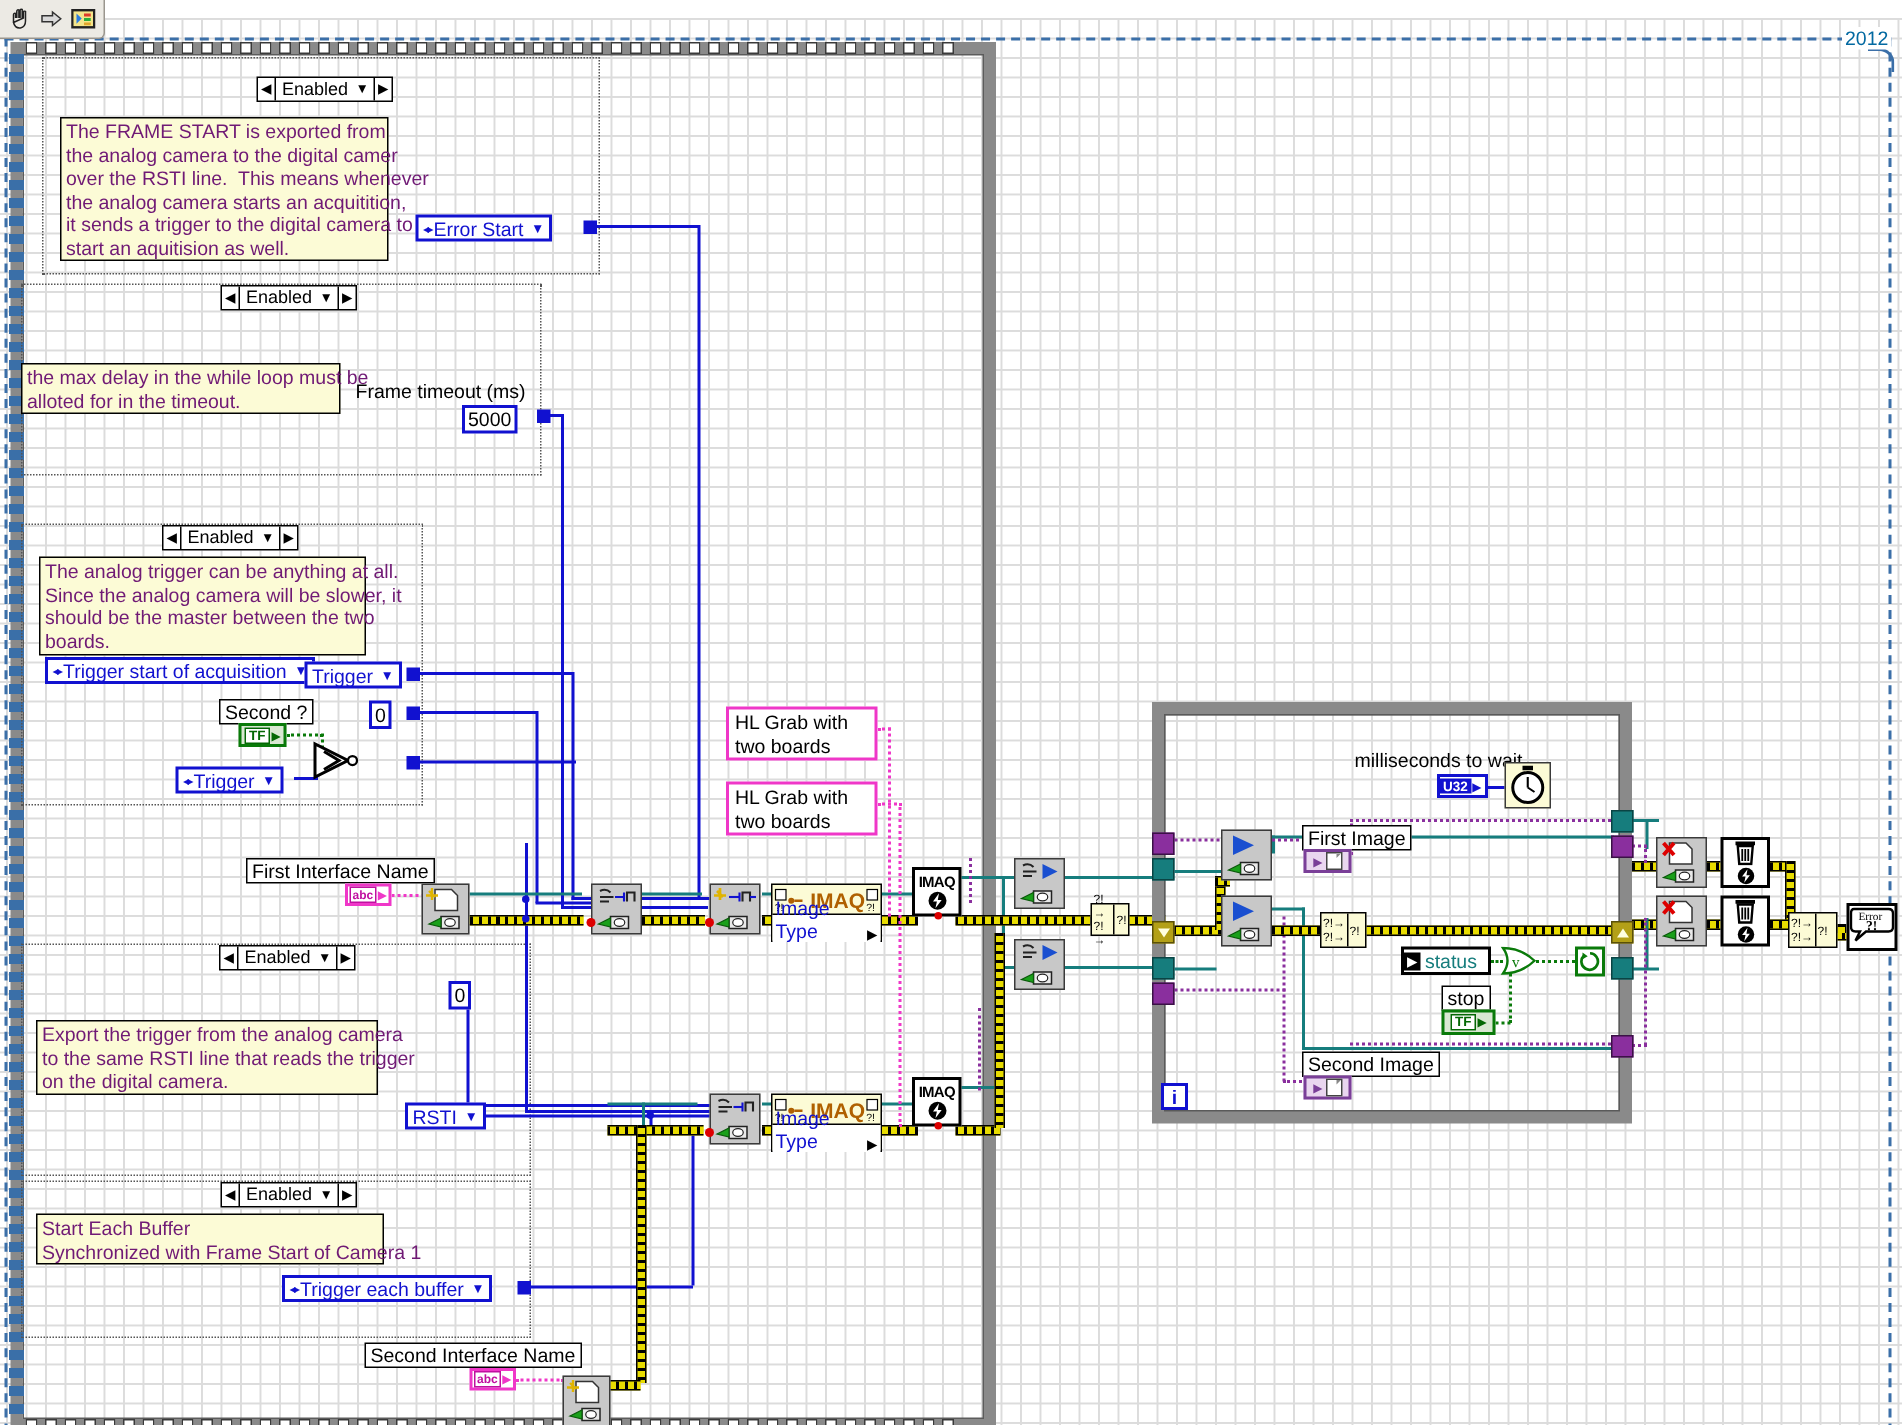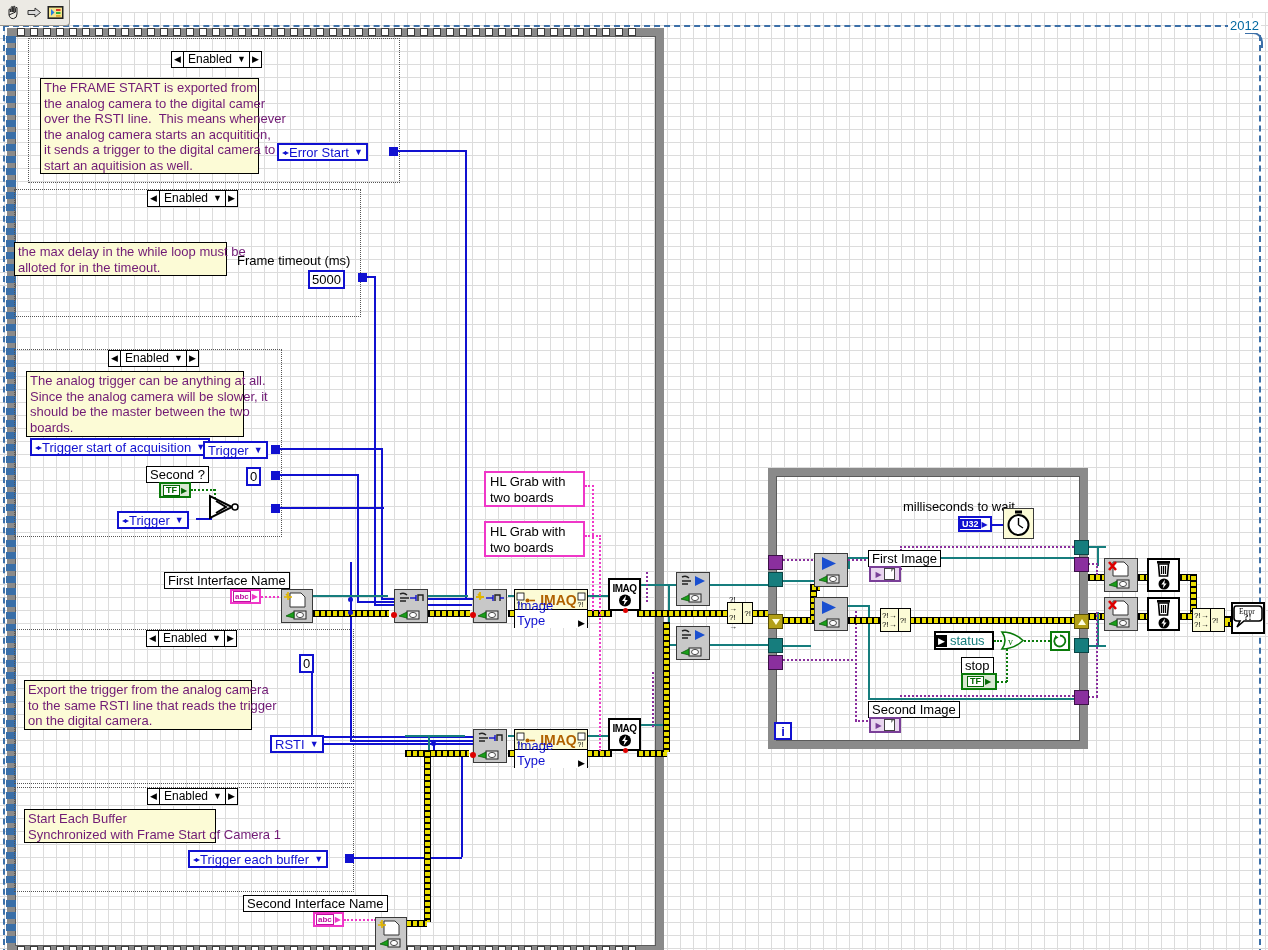--- a/index.html
+++ b/index.html
@@ -732,21 +732,21 @@
       <span class="dn">▼</span>
     </div>
 
     <div class="dstruct" style="left:14px; top:775px; width:340px; height:105px;"></div>
     <div class="sel-ring" style="left:147px; top:776px;">
       <span class="arrw">◀</span>
       <span class="lbl">Enabled</span>
       <span class="dn">▼</span>
       <span class="arrw r">▶</span>
     </div>
-    <div class="note" style="left:24px; top:797px; width:192px; height:34px;">Start Each Buffer
+    <div class="note" style="left:24px; top:797px; width:232px; height:34px;">Start Each Buffer
 Synchronized with Frame Start of Camera 1</div>
 
     <div class="enumc" style="left:188px; top:838px; height:18px;">
       <span class="lr">◂▸</span>
       <span>Trigger each buffer</span>
       <span class="dn">▼</span>
     </div>
     <div class="jterm" style="left:345px; top:842px;"></div>
 
     <div class="plabel" style="left:164px; top:560px;">First Interface Name</div>

